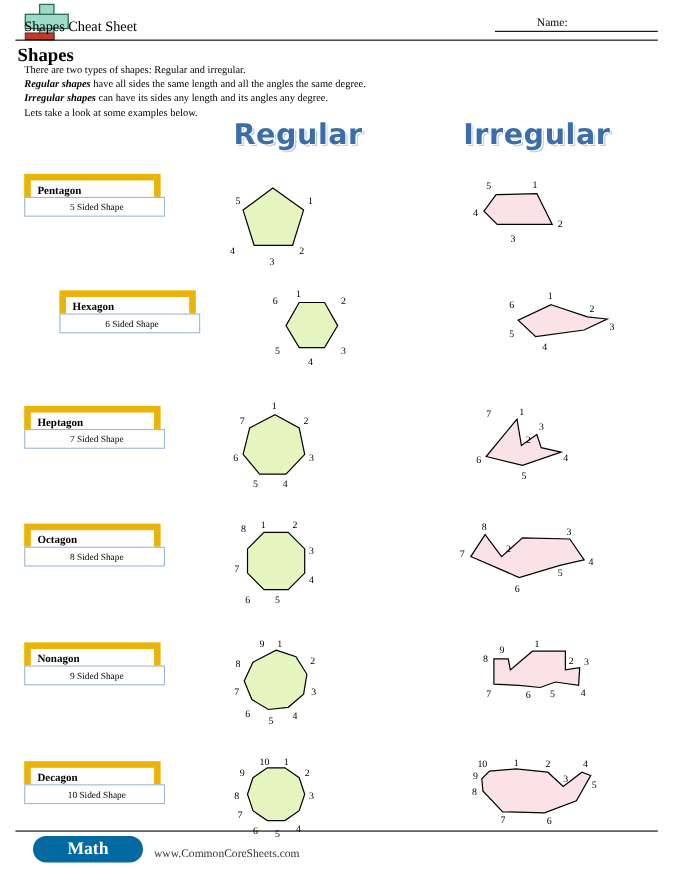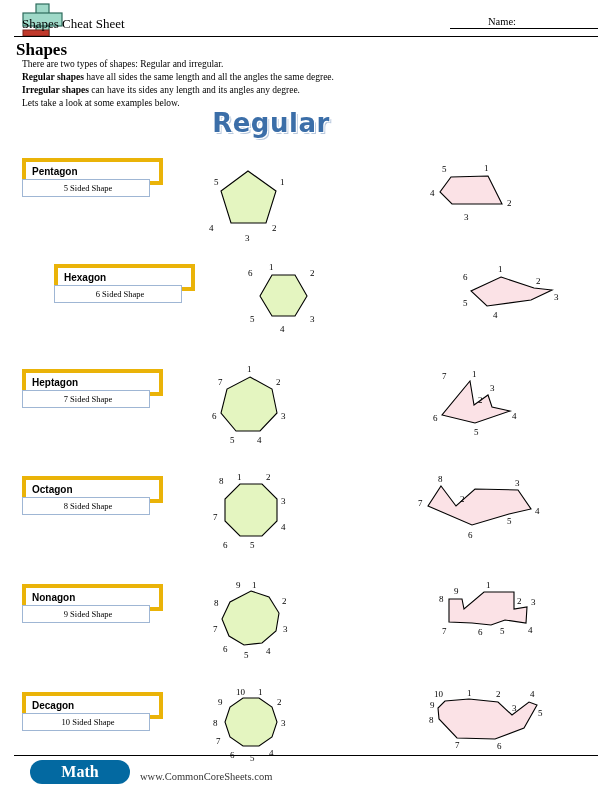--- a/index.html
+++ b/index.html
@@ -75,21 +75,21 @@
     font-size: 17px;
     font-weight: bold;
   }
   .intro {
     position: absolute;
     left: 22px;
     top: 58px;
     font-size: 9.5px;
     line-height: 13px;
   }
-  .intro b { font-weight: bold; }
+  .intro b { font-weight: bold; font-style: italic; }
 
   
   .col-head {
     position: absolute;
     top: 108px;
     font-size: 26px;
     font-weight: bold;
     font-family: "DejaVu Sans", sans-serif;
     color: #3b6ea8;
     letter-spacing: 0.5px;
@@ -107,28 +107,28 @@
   .row {
     position: absolute;
     left: 0;
     width: 612px;
     height: 105px;
   }
   .label-box {
     position: absolute;
     left: 22px;
     top: 0;
-    width: 141px;
-    border: 4px solid #eab308;
+    width: 124px;
+    border: 6px solid #eab308;
     background: #ffffff;
     font-size: 10px;
     font-weight: bold;
     padding: 4px 6px;
     box-sizing: border-box;
-    font-family: Liberation Sans, sans-serif;
+    font-family: Liberation Serif, serif;
   }
   .sub-box {
     position: absolute;
     left: 22px;
     top: 21px;
     width: 128px;
     border: 1px solid #9fb6d4;
     background: #ffffff;
     font-size: 8.5px;
     padding: 3px 6px 3px 10px;
@@ -202,20 +202,21 @@
 
   <div class="section-title">Shapes</div>
   <div class="intro">
     <div>There are two types of shapes: Regular and irregular.</div>
     <div><b>Regular shapes</b><span> have all sides the same length and all the angles the same degree.</span></div>
     <div><b>Irregular shapes</b><span> can have its sides any length and its angles any degree.</span></div>
     <div>Lets take a look at some examples below.</div>
   </div>
 
   <div class="col-head" id="col-head-regular">Regular</div>
+  <div class="col-head" id="col-head-irregular">Irregular</div>
 
   <div class="row" style="top:158px;">
     <div class="label-box">Pentagon</div>
     <div class="sub-box">5 Sided Shape</div>
     <div class="shape-cell regular">
       <svg width="160" height="105" viewBox="0 0 160 105">
         <polygon points="60,19 88,39 78,71 43,71 33,39" fill="#e4f5c0" stroke="#000" stroke-width="1.1"></polygon>
         <text x="92" y="33" font-size="9" font-family="Liberation Serif, serif">1</text>
         <text x="84" y="79" font-size="9" font-family="Liberation Serif, serif">2</text>
         <text x="57" y="89" font-size="9" font-family="Liberation Serif, serif">3</text>

